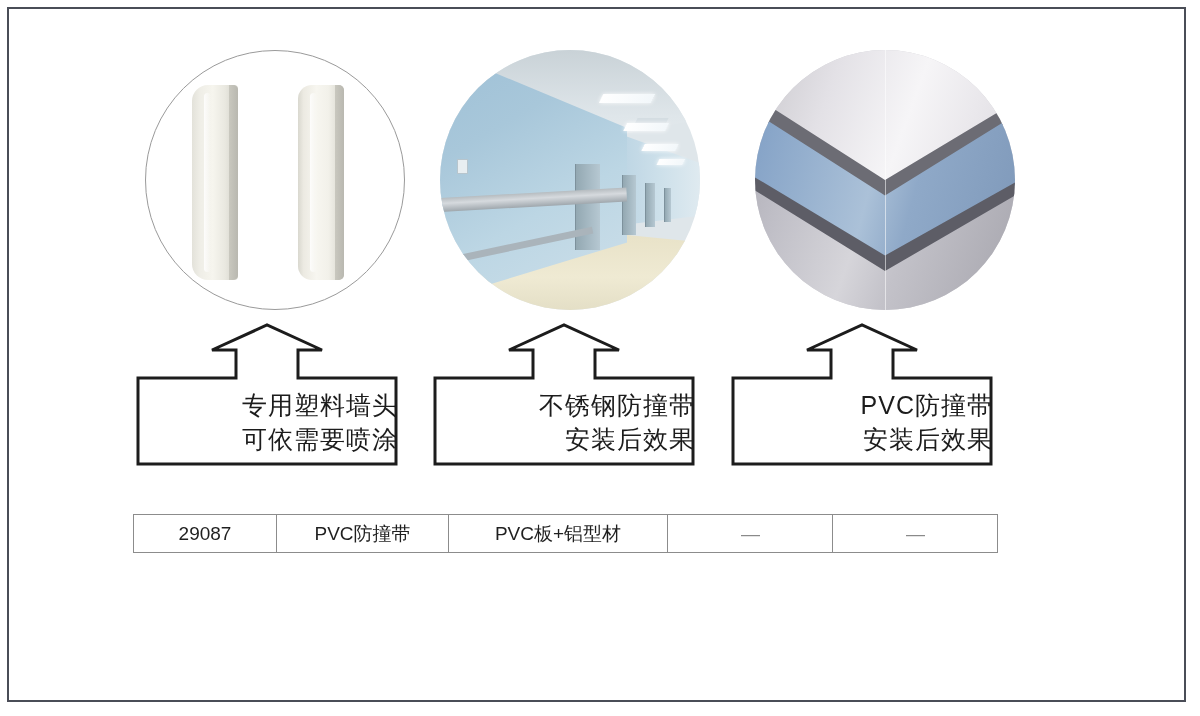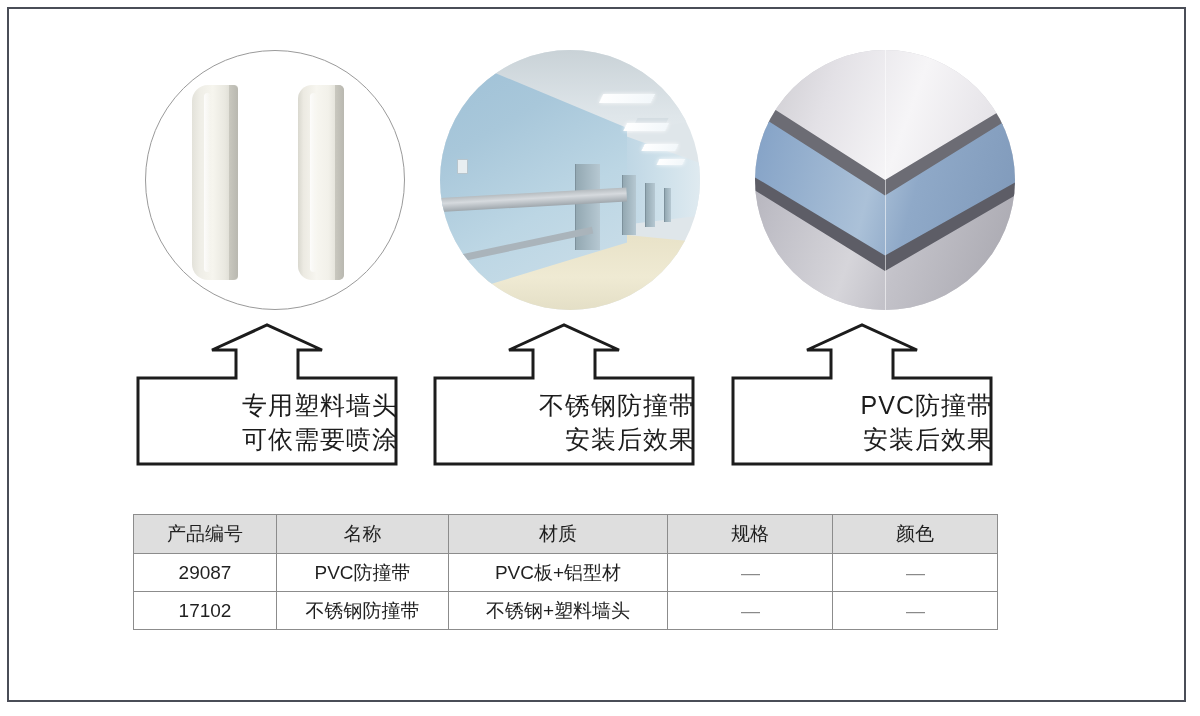--- a/index.html
+++ b/index.html
@@ -319,36 +319,22 @@
 
   <table id="spec-table">
     <colgroup>
       <col style="width:143px">
       <col style="width:172px">
       <col style="width:219px">
       <col style="width:165px">
       <col style="width:165px">
     </colgroup>
     <tbody>
-      <tr class="header-row">
-        <td>产品编号</td>
-        <td>名称</td>
-        <td>材质</td>
-        <td>规格</td>
-        <td>颜色</td>
-      </tr>
       <tr class="data-row">
         <td>29087</td>
         <td>PVC防撞带</td>
         <td>PVC板+铝型材</td>
         <td class="dash">—</td>
         <td class="dash">—</td>
       </tr>
-      <tr class="data-row">
-        <td>17102</td>
-        <td>不锈钢防撞带</td>
-        <td>不锈钢+塑料墙头</td>
-        <td class="dash">—</td>
-        <td class="dash">—</td>
-      </tr>
     </tbody>
   </table>
 </div>
 
 </body></html>

